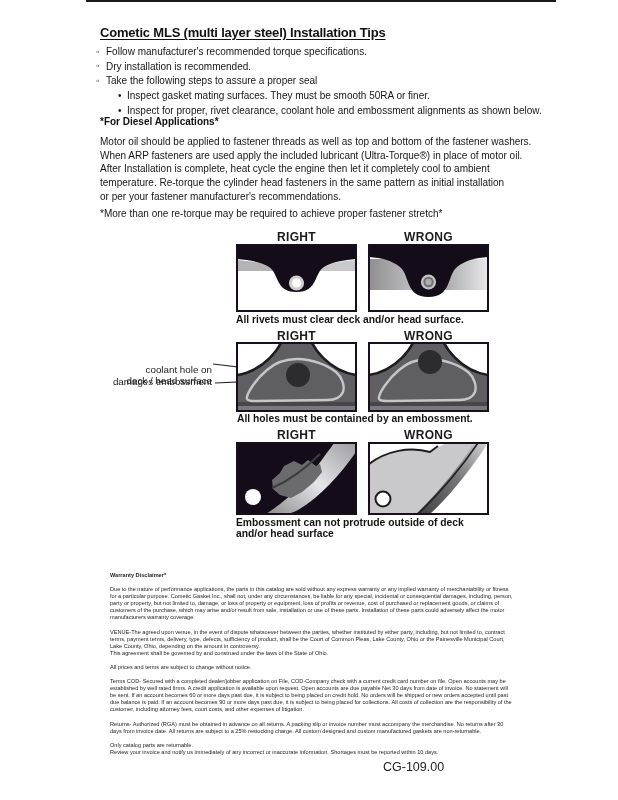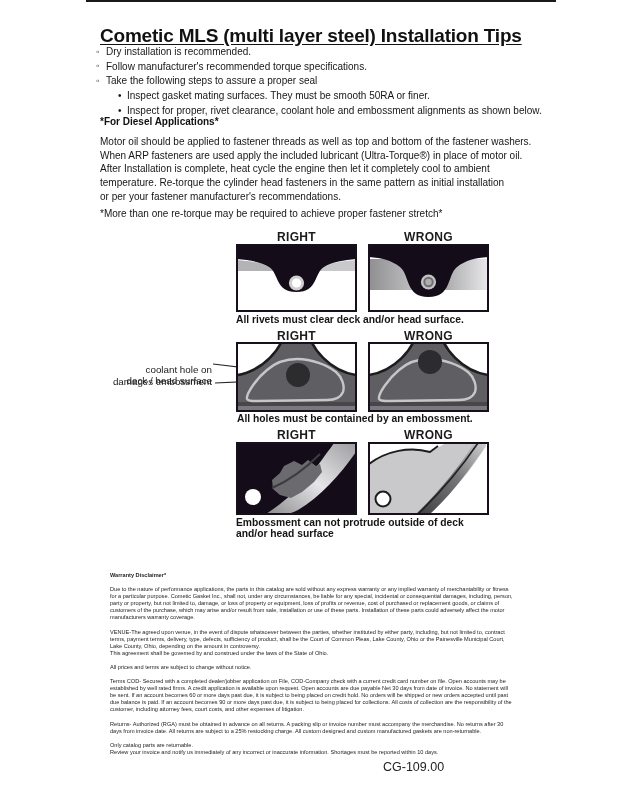--- a/index.html
+++ b/index.html
@@ -13,21 +13,21 @@
   html,body{margin:0;padding:0;background:#ffffff;}
   #page{
     position:relative;width:618px;height:800px;background:#ffffff;overflow:hidden;
     font-family:"Liberation Sans","DejaVu Sans",sans-serif;color:var(--text);
   }
   .abs{position:absolute;}
   .nowrap{white-space:nowrap;}
   
   #edge-line{left:86px;top:0;width:470px;height:2px;background:#1a1a1a;}
   
-  #title{left:100px;top:25px;font-size:19px;font-weight:bold;letter-spacing:-0.2px;
+  #title{left:100px;top:25px;font-size:13px;font-weight:bold;letter-spacing:-0.2px;
          text-decoration:underline;text-underline-offset:2px;color:#111;}
   
   #bullets{left:97px;top:45px;font-size:10px;line-height:14.7px;color:#161618;}
   .bullet{position:relative;padding-left:9px;white-space:nowrap;}
   .bullet::before{content:"◦";position:absolute;left:-1px;top:-0.5px;font-size:10px;}
   .subbullet{position:relative;margin-left:21px;padding-left:9px;white-space:nowrap;}
   .subbullet::before{content:"•";position:absolute;left:0;top:0;font-size:10px;}
   
   #diesel-heading{left:100px;top:116px;font-size:10px;font-weight:bold;color:#111;}
   .para{left:100px;font-size:10px;line-height:14px;color:#161618;}
@@ -49,22 +49,22 @@
 </head>
 <body>
 
 <div id="page">
 
   <div id="edge-line" class="abs"></div>
 
   <div id="title" class="abs nowrap">Cometic MLS (multi layer steel) Installation Tips</div>
 
   <div id="bullets" class="abs">
+    <div class="bullet">Follow manufacturer's recommended torque specifications.</div>
     <div class="bullet">Dry installation is recommended.</div>
-    <div class="bullet">Follow manufacturer's recommended torque specifications.</div>
     <div class="bullet">Take the following steps to assure a proper seal</div>
     <div class="subbullet">Inspect gasket mating surfaces.  They must be smooth 50RA or finer.</div>
     <div class="subbullet">Inspect for proper, rivet clearance, coolant hole and embossment alignments as shown below.</div>
   </div>
 
   <div id="diesel-heading" class="abs nowrap">*For Diesel Applications*</div>
 
   <div class="abs para" style="top:135px;">
     <div>Motor oil should be applied to fastener threads as well as top and bottom of the fastener washers.</div>
     <div>When ARP fasteners are used apply the included lubricant (Ultra-Torque®) in place of motor oil.</div>

